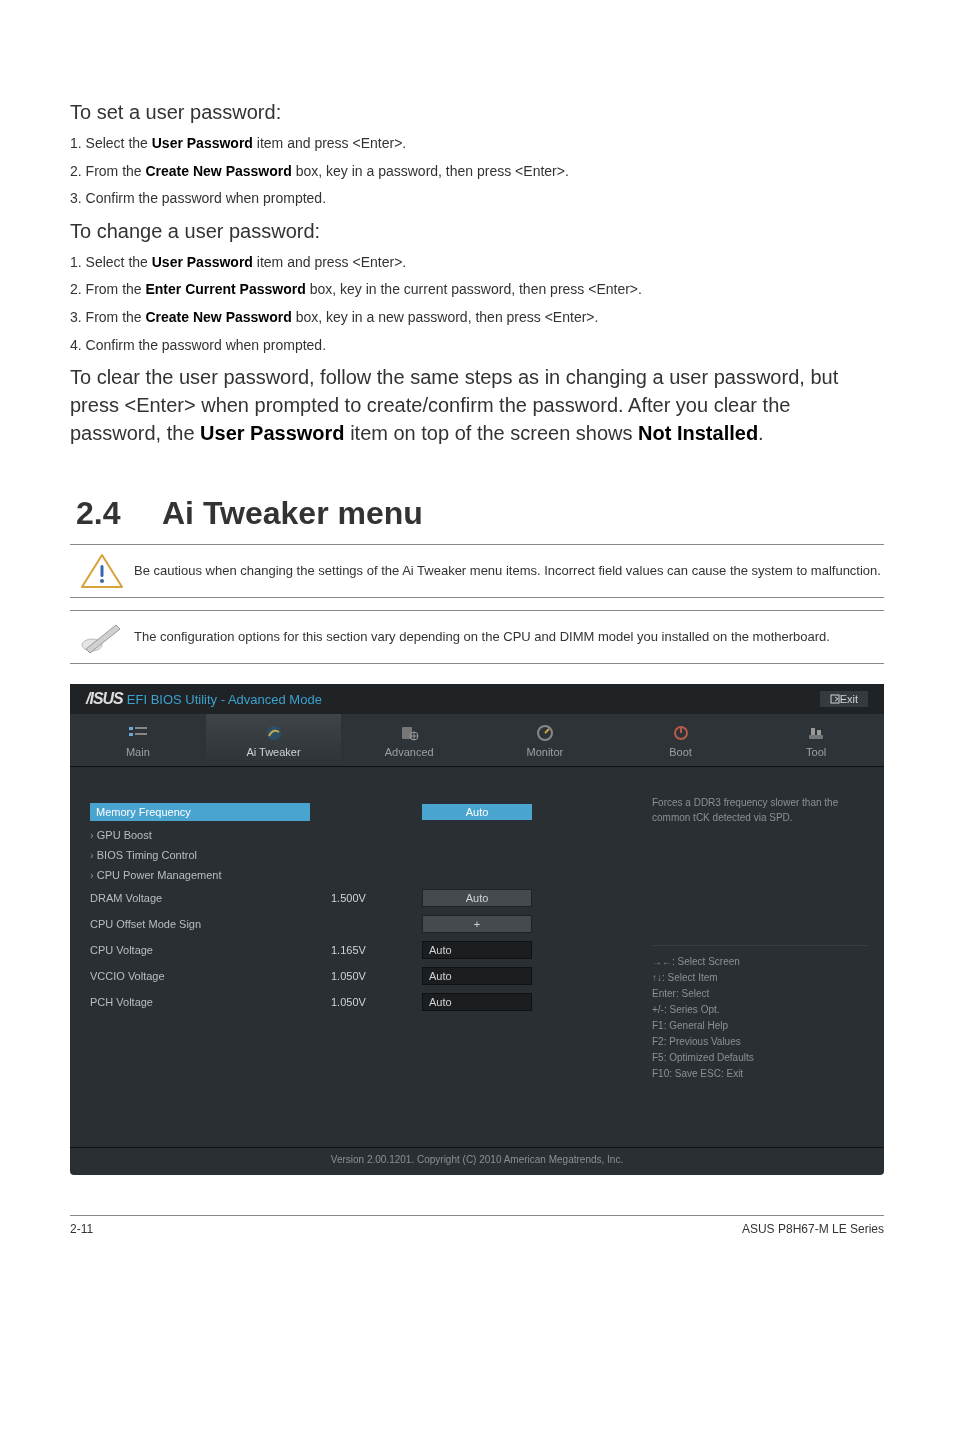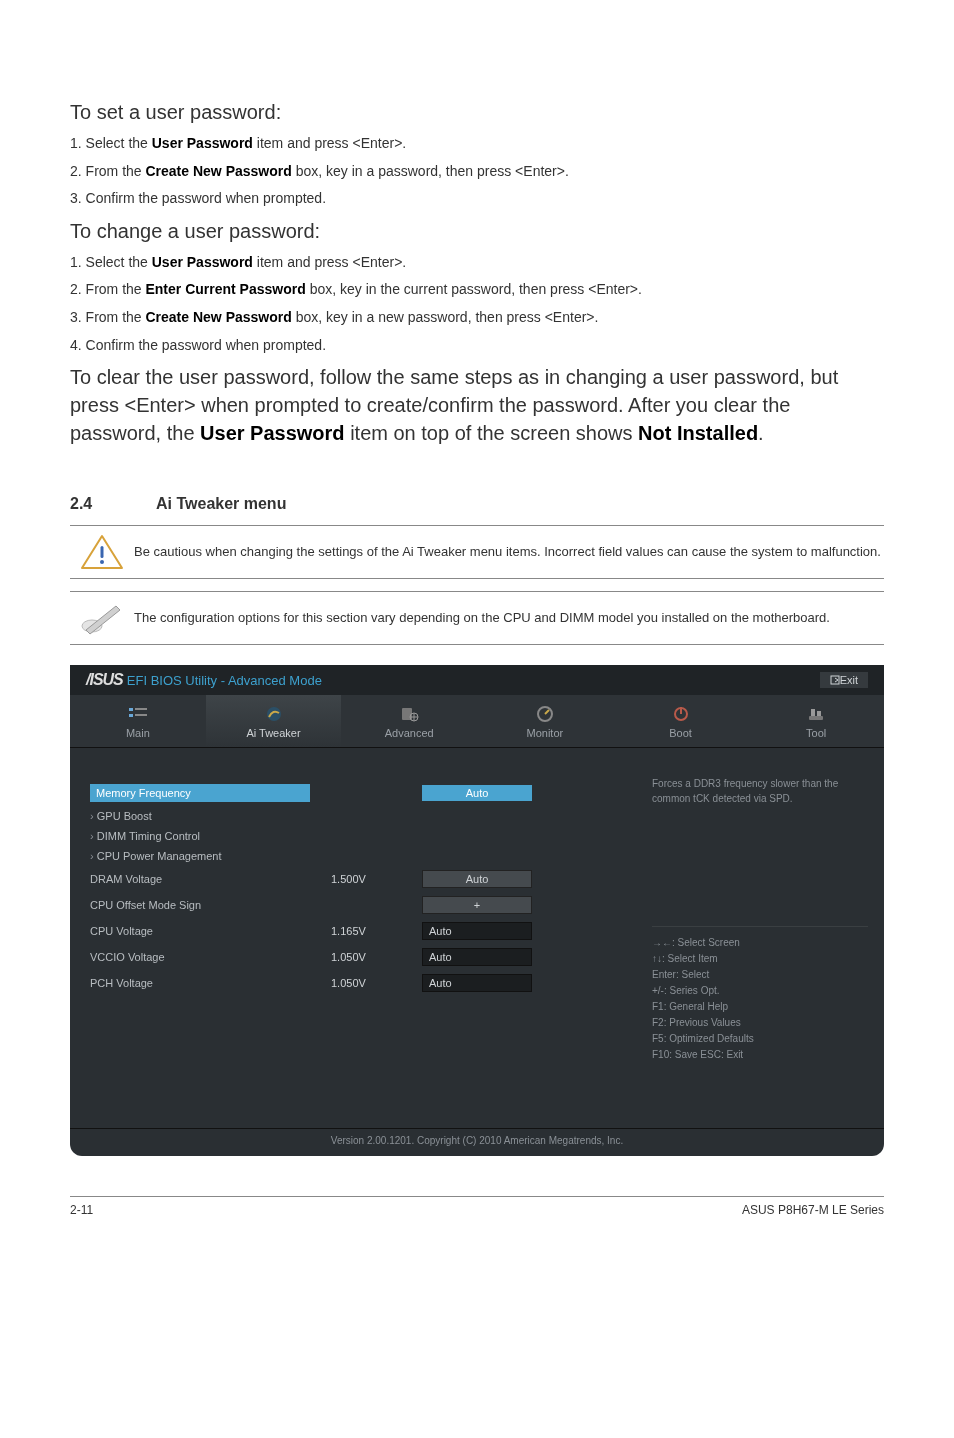--- a/index.html
+++ b/index.html
@@ -1,26 +1,26 @@
 <!DOCTYPE html>
 <html><head>
 <meta charset="utf-8">
 <style>
   * { margin: 0; padding: 0; box-sizing: border-box; }
   body { font-family: Arial, Helvetica, sans-serif; background: #fff; color: #333; width: 954px; margin: 0 auto; padding: 0 70px; }
   .content { padding-top: 90px; }
   .para { font-size: 20px; margin: 8px 0; line-height: 1.4; }
   ol.steps { list-style: decimal; padding-left: 0; margin: 6px 0; }
   ol.steps li { list-style-position: inside; margin: 8px 0; padding-left: 28px; text-indent: -28px; font-size: 14px; line-height: 1.4; }
-  .sectionHead { font-size: 16px; font-weight: bold; margin-top: 48px; margin-bottom: 6px; }
+  .sectionHead { font-size: 32px; font-weight: bold; margin-top: 48px; margin-bottom: 6px; margin-left: 6px; }
   .sectionHead .num { display:inline-block; width: 86px; }
   .notebox { display: flex; align-items: center; border-top: 1px solid #888; border-bottom: 1px solid #888; padding: 8px 0; margin: 12px 0; }
   .noteIconCell { width: 64px; flex-shrink: 0; display:flex; align-items:center; justify-content:center; }
   .noteText { font-size: 13px; line-height: 1.4; padding: 4px 0; }
-  .biosPanel { background: #2a2f33; margin-top: 20px; border-radius: 12px; color: #9aa0a6; font-size: 11px; }
+  .biosPanel { background: #2a2f33; margin-top: 20px; border-radius: 4px; color: #9aa0a6; font-size: 11px; }
   .biosHeader { display: flex; align-items: center; justify-content: space-between; padding: 6px 16px; background: #1f2326; }
   .biosTitle { color: #3da0cd; font-size: 13px; }
   .brand { font-family: Arial; font-weight:bold; font-style: italic; font-size: 16px; color: #ddd; letter-spacing: -1px; margin-right:4px;}
   .exitBtn { background: #353a3e; color: #cfd3d6; font-size: 11px; padding: 2px 10px; display:flex; align-items:center; }
   .biosTabs { display: flex; background: #2e3337; border-bottom: 1px solid #111; }
   .tab { flex:1; text-align: center; padding: 10px 0 8px; color: #9aa0a6; font-size: 11px; }
   .tab.active { background: linear-gradient(#3e4448,#2e3337); color: #cfd3d6; }
   .tabIcon { display:block; margin: 0 auto 4px; height: 18px; }
   .biosBody { display:flex; min-height: 380px; }
   .biosLeft { flex: 1; padding: 28px 16px 16px 20px; }
@@ -154,21 +154,21 @@
     </div>
 
     <div class="biosBody">
       <div class="biosLeft">
         <div class="row">
           <span class="rowLabel hl">Memory Frequency</span>
           <span class="val"></span>
           <span class="field sel">Auto</span>
         </div>
         <div class="bullet">GPU Boost</div>
-        <div class="bullet">DIMM Timing Control</div>
+        <div class="bullet">BIOS Timing Control</div>
         <div class="bullet">CPU Power Management</div>
 
         <div class="row">
           <span class="rowLabel">DRAM Voltage</span>
           <span class="val">1.500V</span>
           <span class="field btn">Auto</span>
         </div>
         <div class="row">
           <span class="rowLabel">CPU Offset Mode Sign</span>
           <span class="val"></span>

